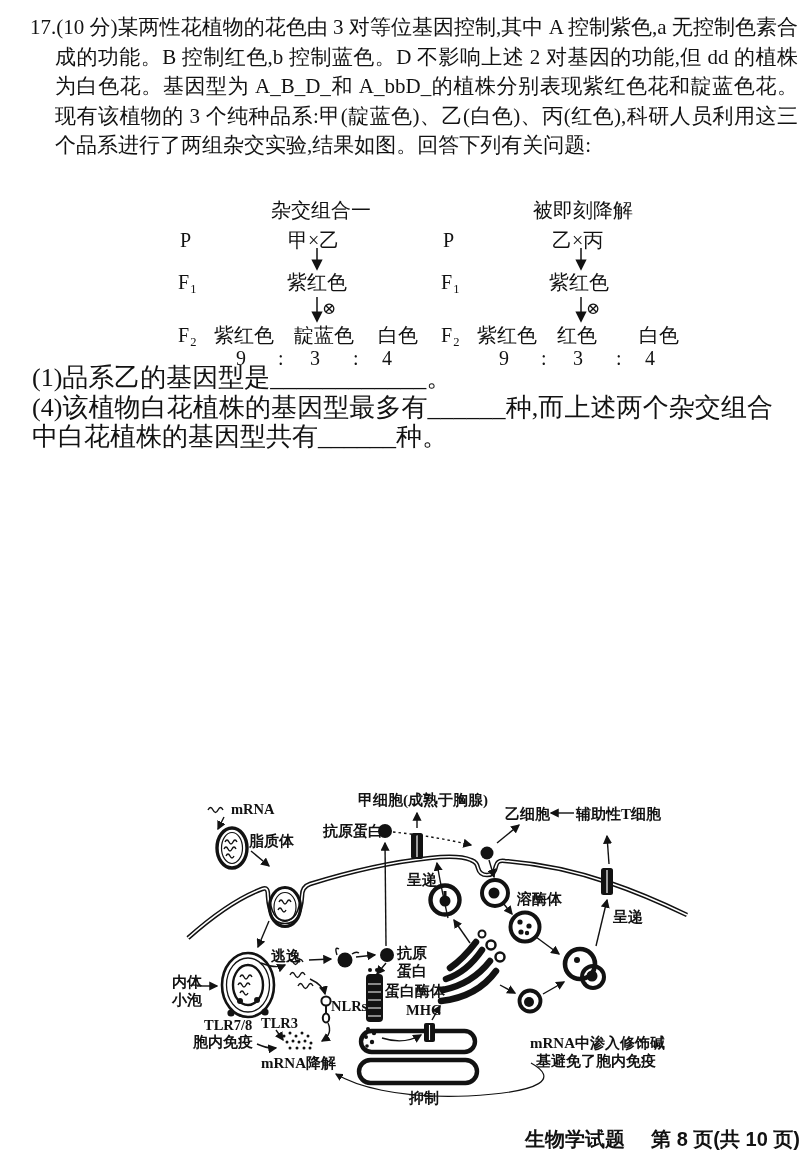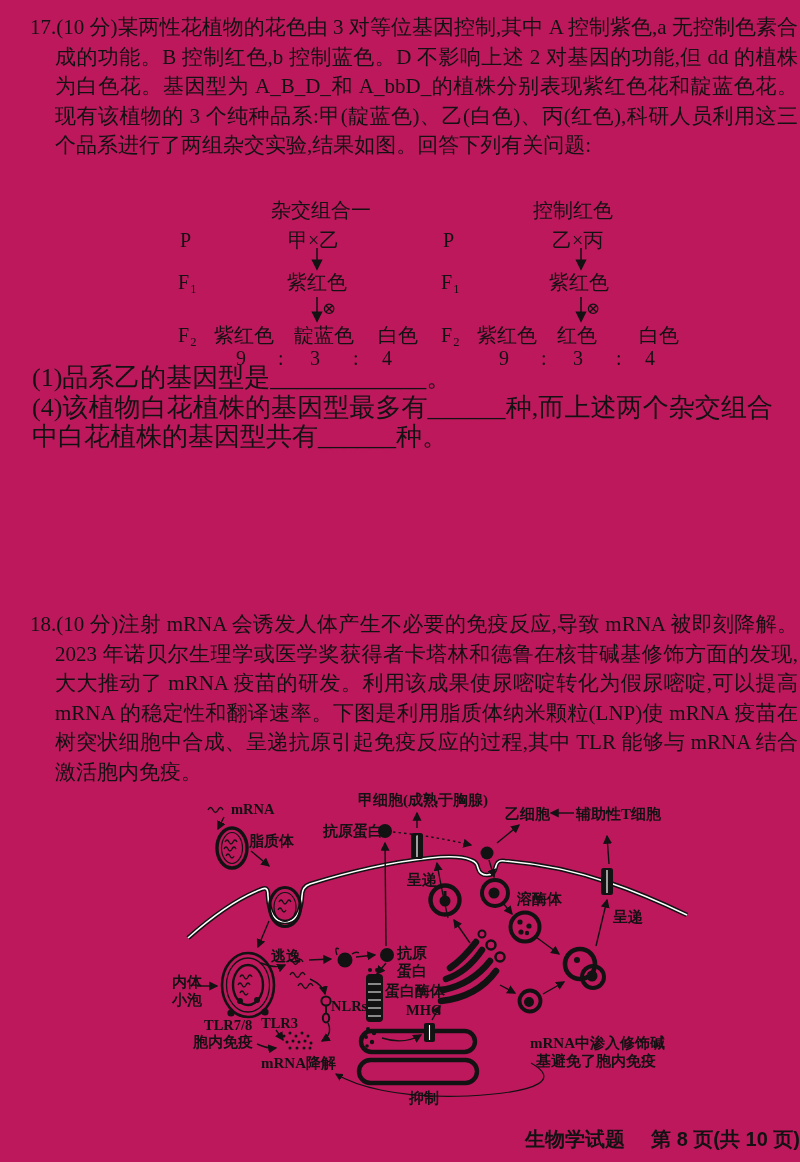--- a/index.html
+++ b/index.html
@@ -1,16 +1,16 @@
 <!DOCTYPE html>
 <html><head>
 <meta charset="utf-8">
 <style>
   html,body{margin:0;padding:0;background:#e8e8e8;}
-  .page{position:relative;width:800px;height:1162px;margin:0 auto;background:#be185d;
+  .page{position:relative;width:800px;height:1162px;margin:0 auto;background:#ffffff;
         font-family:"Liberation Serif","DejaVu Serif",serif;color:#121212;overflow:hidden;}
   .stem{position:absolute;font-size:21px;line-height:29.5px;text-align:justify;}
   .stem .body{display:inline;}
   .subs{position:absolute;left:32px;top:363px;width:741px;}
   .subs p{margin:0;font-size:26px;line-height:29.5px;text-align:justify;}
   .cross{position:absolute;left:150px;top:198px;width:560px;height:172px;font-size:20px;}
   .cl{position:absolute;white-space:nowrap;line-height:1;}
   .fsub{font-size:12.5px;position:relative;top:4px;left:1px;}
   .ox{font-size:17px;}
   .cross svg.arrows{position:absolute;left:0;top:0;}
@@ -60,21 +60,21 @@
     <span class="cl" style="left:28px;top:127px"><span>F</span><span class="fsub">2</span></span>
     <span class="cl" style="left:64px;top:127px">紫红色</span>
     <span class="cl" style="left:144px;top:127px">靛蓝色</span>
     <span class="cl" style="left:228px;top:127px">白色</span>
     <span class="cl" style="left:86px;top:150px">9</span>
     <span class="cl" style="left:128px;top:150px">:</span>
     <span class="cl" style="left:160px;top:150px">3</span>
     <span class="cl" style="left:203px;top:150px">:</span>
     <span class="cl" style="left:232px;top:150px">4</span>
 
-    <span class="cl" style="left:383px;top:2px">控制红色</span>
+    <span class="cl" style="left:383px;top:2px">被即刻降解</span>
     <span class="cl" style="left:293px;top:32px">P</span>
     <span class="cl" style="left:402px;top:32px">乙×丙</span>
     <span class="cl" style="left:291px;top:74px"><span>F</span><span class="fsub">1</span></span>
     <span class="cl" style="left:399px;top:74px">紫红色</span>
     <span class="cl ox" style="left:436px;top:102px">⊗</span>
     <span class="cl" style="left:291px;top:127px"><span>F</span><span class="fsub">2</span></span>
     <span class="cl" style="left:327px;top:127px">紫红色</span>
     <span class="cl" style="left:407px;top:127px">红色</span>
     <span class="cl" style="left:489px;top:127px">白色</span>
     <span class="cl" style="left:349px;top:150px">9</span>
@@ -82,23 +82,20 @@
     <span class="cl" style="left:423px;top:150px">3</span>
     <span class="cl" style="left:466px;top:150px">:</span>
     <span class="cl" style="left:495px;top:150px">4</span>
   </div>
 
   <div class="subs">
     <p>(1)品系乙的基因型是____________。</p>
     <p>(4)该植物白花植株的基因型最多有______种,而上述两个杂交组合中白花植株的基因型共有______种。</p>
   </div>
 
-  <div class="stem" style="left:30px;top:610px;width:743px;padding-left:25px;text-indent:-25px;">
-    <span>18.</span><span class="body">(10 分)注射 mRNA 会诱发人体产生不必要的免疫反应,导致 mRNA 被即刻降解。2023 年诺贝尔生理学或医学奖获得者卡塔林和德鲁在核苷碱基修饰方面的发现,大大推动了 mRNA 疫苗的研发。利用该成果使尿嘧啶转化为假尿嘧啶,可以提高 mRNA 的稳定性和翻译速率。下图是利用脂质体纳米颗粒(LNP)使 mRNA 疫苗在树突状细胞中合成、呈递抗原引起免疫反应的过程,其中 TLR 能够与 mRNA 结合激活胞内免疫。</span>
-  </div>
 
   <svg class="bio" width="600" height="330" viewBox="0 0 600 330">
     <defs>
       <marker id="ah" viewBox="0 0 10 10" refX="8.5" refY="5" markerWidth="6.5" markerHeight="6.5" orient="auto-start-reverse">
         <path d="M0,0 L10,5 L0,10 z" fill="#121212"></path>
       </marker>
     </defs>
 
     <g>
       <path class="mem" d="M 58,152 C 85,128 108,112 132,103 C 137,101 138,104 138,110 C 139,126 144,136 155,136 C 166,136 171,126 172,110 C 172,104 174,100 180,98 C 225,84 262,76 300,72 C 318,70 334,71 341,74 C 346,76 347,78 348,82 C 349,86 352,89 357,89 C 362,89 365,86 366,80 C 367,76 369,74 375,75 C 415,78 448,86 480,97 C 510,107 534,118 557,129"></path>

